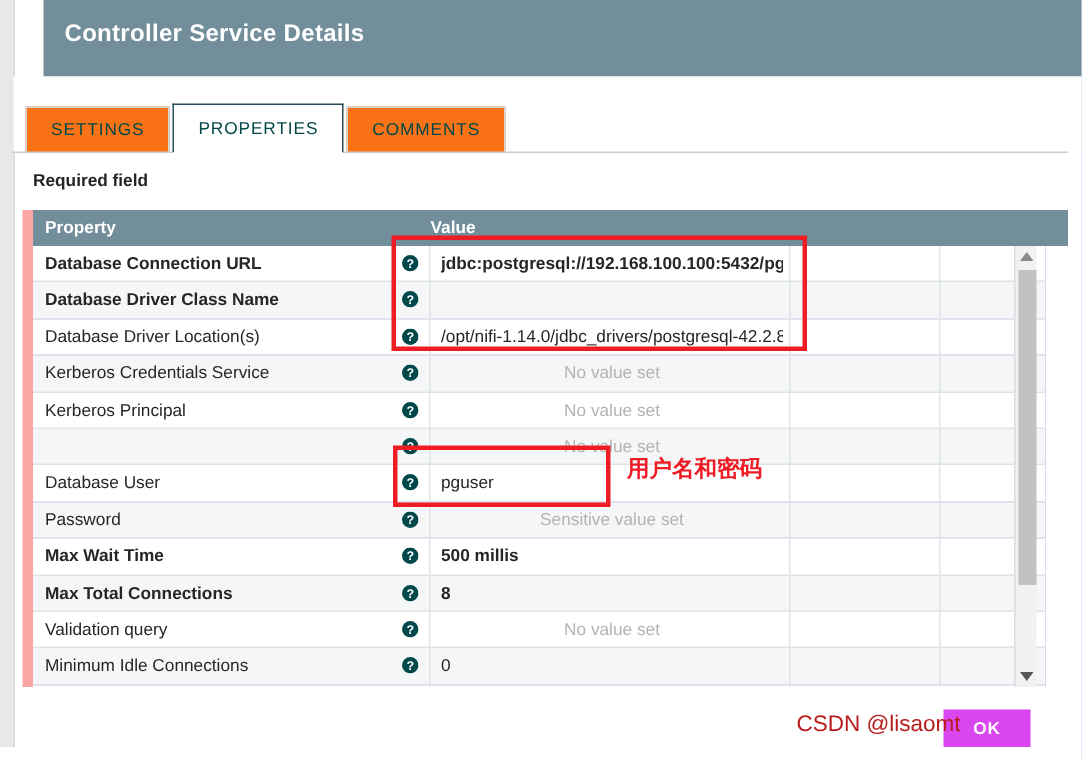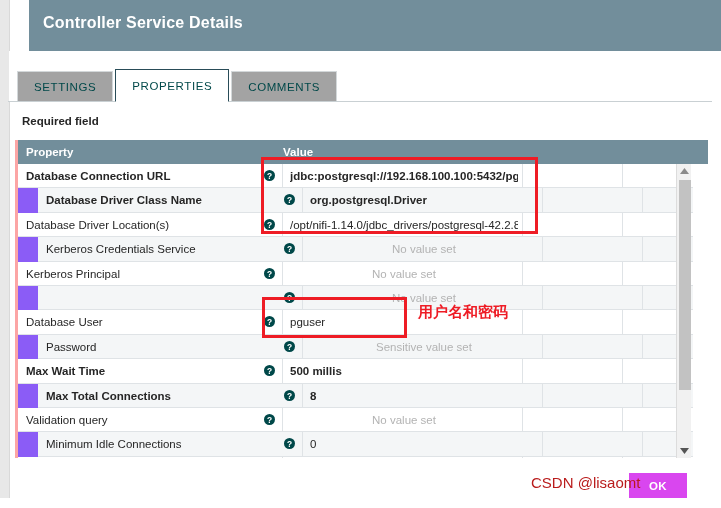--- a/index.html
+++ b/index.html
@@ -78,21 +78,21 @@
     display: flex;
     align-items: flex-end;
   }
   .tab {
     height: 31px;
     line-height: 31px;
     padding: 0 16px;
     font-size: 11.5px;
     color: #004849;
     letter-spacing: 0.6px;
-    background: #a3a3a3;
+    background: #f97316;
     border: 1px solid #d3d8da;
     border-bottom: none;
     box-sizing: border-box;
     white-space: nowrap;
     cursor: pointer;
     margin-right: 2px;
     position: relative;
   }
   .tab.active {
     background: #ffffff;
@@ -124,21 +124,21 @@
 
   
   #table-wrap {
     position: absolute;
     left: 15px;
     top: 140px;
     width: 690px;
     height: 318px;
     overflow: hidden;
     background: #ffffff;
-    border-left: 3px solid #fca5a5;
+    border-left: 7px solid #fca5a5;
   }
   #table-head {
     position: relative;
     height: 24px;
     background: #728e9b;
     color: #ffffff;
     font-size: 11.5px;
     font-weight: bold;
   }
   #table-head .th {
@@ -156,21 +156,21 @@
     width: 675px;
     background: #8b5cf6;
   }
   .prop-row {
     position: relative;
     height: 24.4px;
     border-bottom: 1px solid #dfe3e6;
     box-sizing: border-box;
     background: #ffffff;
   }
-  .prop-row.alt { background: #f4f6f7; margin-left: 20px; }
+  .prop-row.alt { background: #f4f6f7; }
 
   .cell-property {
     position: absolute;
     left: 8px;
     top: 0;
     width: 225px;
     height: 24px;
     line-height: 24px;
     font-size: 11.5px;
     color: #262626;
@@ -357,21 +357,20 @@
         </div>
         <div class="prop-row alt">
           <div class="cell-property required">Database Driver Class Name</div>
           <div class="help-icon">
             <svg width="11" height="11" viewBox="0 0 11 11">
               <circle cx="5.5" cy="5.5" r="5.5" fill="#004849"></circle>
               <text x="5.5" y="8.6" font-size="8.4" font-family="Liberation Sans, sans-serif" font-weight="bold" fill="#ffffff" text-anchor="middle">?</text>
             </svg>
           </div>
           <div class="col-sep sep-a"></div>
-          <div class="cell-value required">org.postgresql.Driver</div>
           <div class="col-sep sep-b"></div>
           <div class="col-sep sep-c"></div>
         </div>
         <div class="prop-row">
           <div class="cell-property">Database Driver Location(s)</div>
           <div class="help-icon">
             <svg width="11" height="11" viewBox="0 0 11 11">
               <circle cx="5.5" cy="5.5" r="5.5" fill="#004849"></circle>
               <text x="5.5" y="8.6" font-size="8.4" font-family="Liberation Sans, sans-serif" font-weight="bold" fill="#ffffff" text-anchor="middle">?</text>
             </svg>

